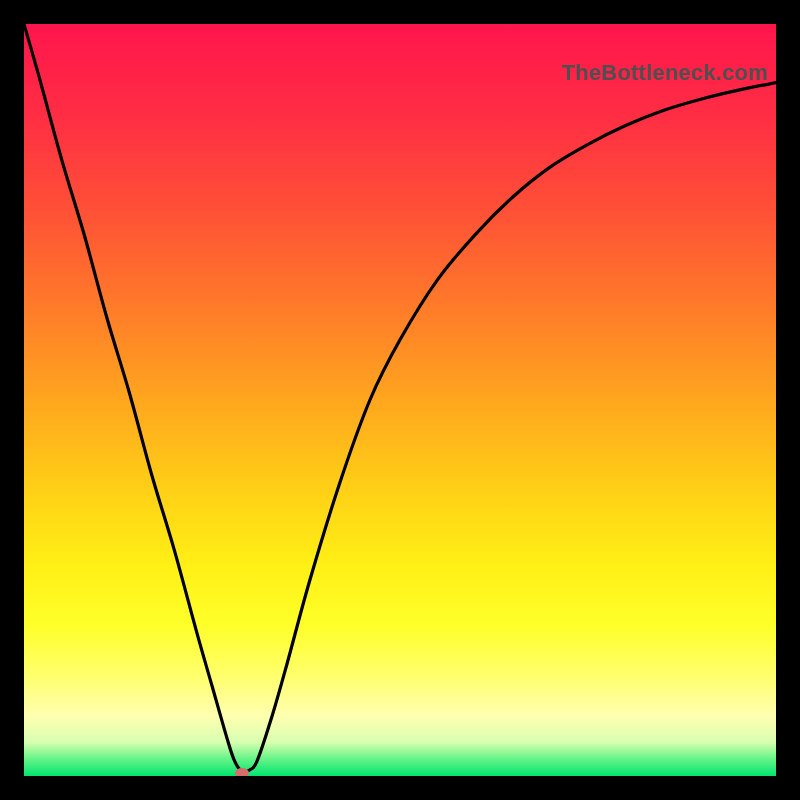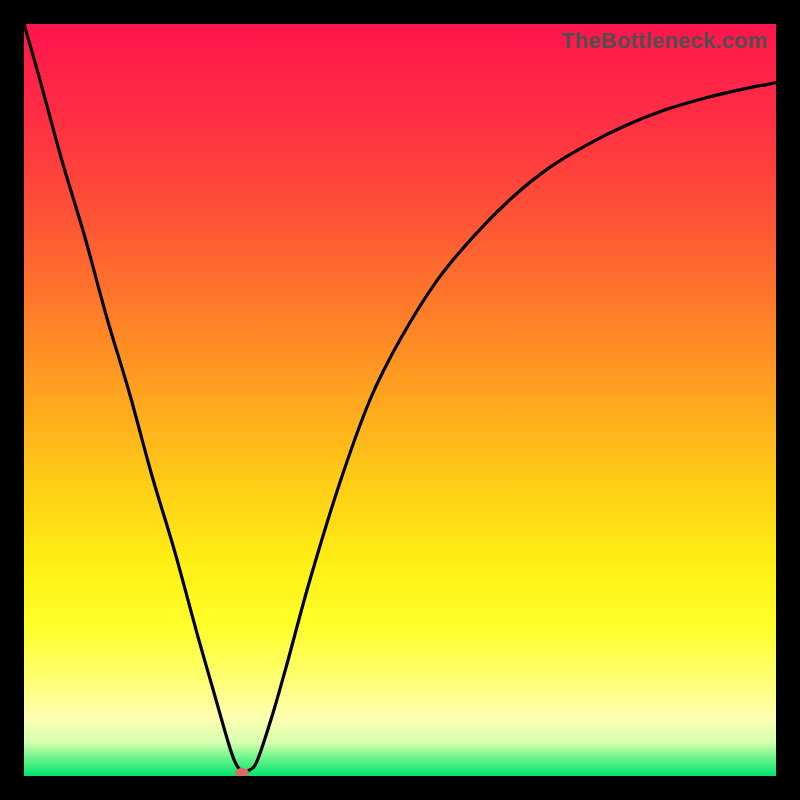--- a/index.html
+++ b/index.html
@@ -75,21 +75,21 @@
             <stop offset="87%" stop-color="#ffff70"></stop>
             <stop offset="92%" stop-color="#ffffb0"></stop>
             <stop offset="95.5%" stop-color="#d8ffb0"></stop>
             <stop offset="97.5%" stop-color="#70f58a"></stop>
             <stop offset="100%" stop-color="#00e46f"></stop>
           </linearGradient>
       </defs>
       <rect x="0" y="0" width="100" height="100" fill="url(#bg-grad)"></rect>
     </svg>
 
-    <div class="watermark" style="right: 8px;">TheBottleneck.com</div>
+    <div class="watermark" style="right: 8px; margin-top: 32px;">TheBottleneck.com</div>
 
     <svg class="curve" preserveAspectRatio="none" viewBox="0 0 752 752">
       <path fill="none" stroke="#000" stroke-width="3.2" stroke-linecap="round" stroke-linejoin="round" d="M 0 0 C 2.506666666666667 8.773333333333332, 8.773333333333333 30.079999999999984, 15.040000000000001 52.639999999999986 C 21.30666666666667 75.19999999999999, 30.080000000000002 109.04, 37.6 135.36 C 45.120000000000005 161.68000000000004, 52.64 184.24000000000007, 60.160000000000004 210.56000000000006 C 67.68 236.88000000000005, 75.2 266.96000000000004, 82.72 293.28000000000003 C 90.24 319.6, 97.76000000000002 342.16, 105.28000000000002 368.48 C 112.80000000000001 394.8, 120.32000000000001 424.88, 127.84 451.2 C 135.36 477.52, 142.88 500.08, 150.4 526.4 C 157.92000000000002 552.72, 166.69333333333333 586.56, 172.96 609.12 C 179.2266666666667 631.6800000000001, 182.98666666666668 644.2133333333334, 188 661.76 C 193.01333333333332 679.3066666666666, 199.28000000000003 701.8666666666667, 203.04000000000002 714.4 C 206.8 726.9333333333333, 208.05333333333337 731.4453333333333, 210.56000000000003 736.96 C 213.0666666666667 742.4746666666667, 215.57333333333332 745.984, 218.07999999999998 747.488 C 220.58666666666664 748.9920000000001, 223.09333333333333 747.7386666666667, 225.6 745.984 C 228.10666666666665 744.2293333333333, 229.36 745.984, 233.12 736.96 C 236.88 727.936, 243.1466666666667 708.1333333333333, 248.16000000000003 691.84 C 253.17333333333335 675.5466666666667, 256.93333333333334 661.76, 263.2 639.2 C 269.46666666666664 616.6400000000001, 276.9866666666667 586.5600000000001, 285.76 556.48 C 294.5333333333333 526.4, 305.8133333333333 488.79999999999995, 315.84 458.71999999999997 C 325.8666666666667 428.64, 335.8933333333333 399.81333333333333, 345.92 376 C 355.9466666666667 352.18666666666667, 364.72 335.8933333333334, 376 315.84000000000003 C 387.28 295.7866666666667, 401.0666666666667 273.22666666666663, 413.6 255.67999999999995 C 426.1333333333333 238.1333333333333, 438.66666666666663 224.34666666666672, 451.2 210.56000000000006 C 463.73333333333335 196.7733333333334, 476.26666666666665 184.24000000000004, 488.8 172.96000000000004 C 501.33333333333337 161.68000000000004, 513.8666666666667 151.65333333333334, 526.4 142.88 C 538.9333333333333 134.10666666666665, 551.4666666666667 127.21333333333338, 564 120.32000000000005 C 576.5333333333333 113.42666666666672, 589.0666666666667 107.15999999999998, 601.6 101.51999999999998 C 614.1333333333333 95.87999999999998, 626.6666666666666 90.86666666666669, 639.1999999999999 86.48000000000002 C 651.7333333333332 82.09333333333335, 664.2666666666668 78.58399999999995, 676.8000000000001 75.19999999999993 C 689.3333333333334 71.81599999999992, 701.8666666666667 68.93333333333327, 714.4 66.17599999999993 C 726.9333333333333 63.4186666666666, 745.7333333333333 59.90933333333328, 752 58.65599999999995"></path>
     </svg>
 
     <div class="marker" style="left: 218.08px; top: 748.992px;"></div>
 
   </div>
 </div>
 

